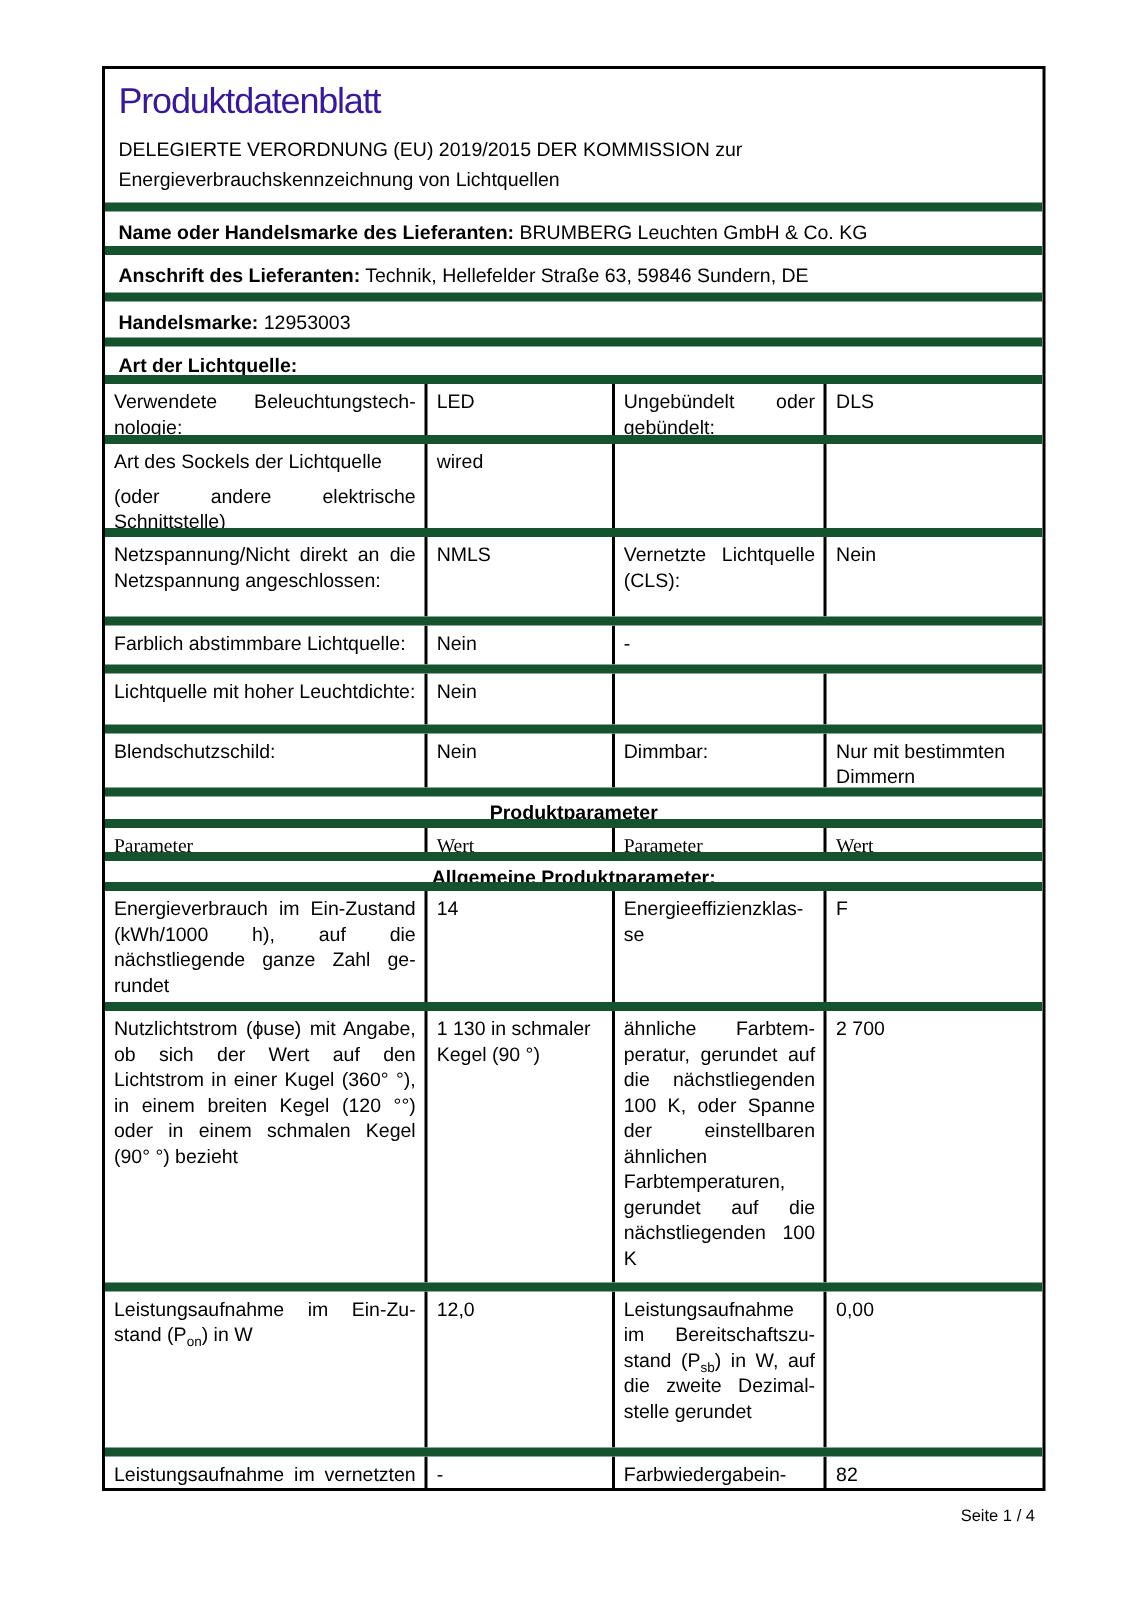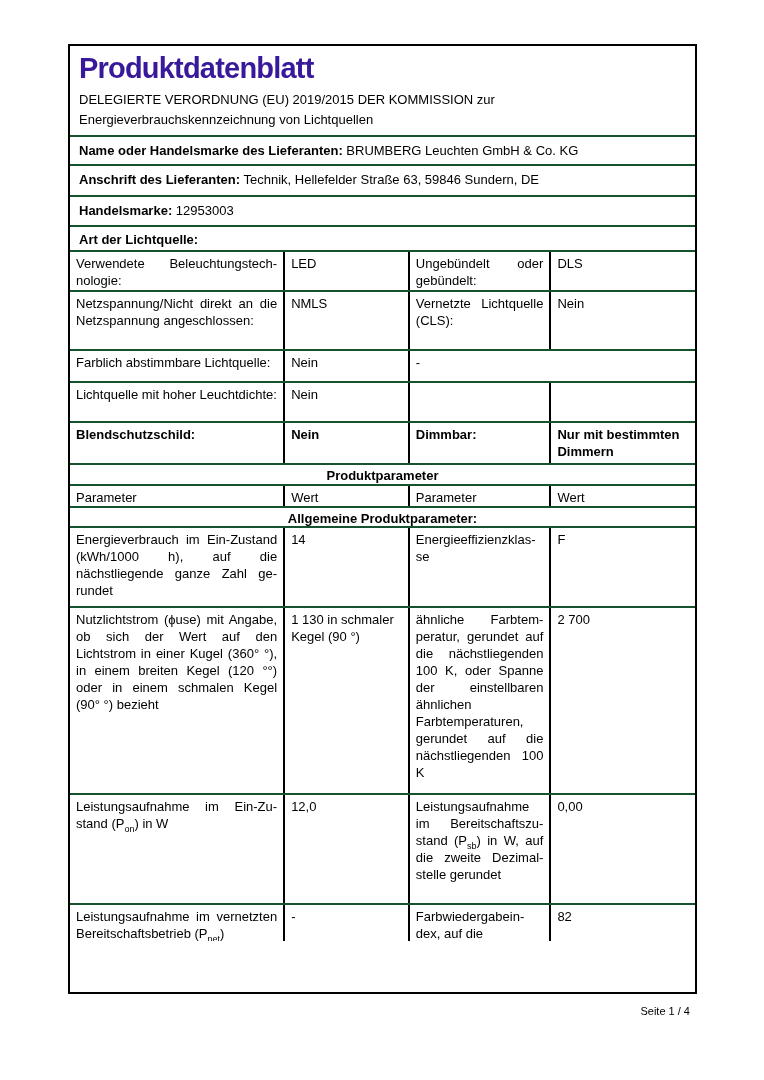--- a/index.html
+++ b/index.html
@@ -13,28 +13,28 @@
   .doc {
     position: absolute;
     left: 68px; top: 44px;
     width: 629px; height: 950px;
     border: 2px solid #000;
     box-sizing: border-box;
     overflow: hidden;
     background: #fff;
   }
   .sec { box-sizing: border-box; overflow: hidden; }
-  .sec + .sec, .row + .sec, .sec + .row, .row + .row { border-top: 2px solid #14532d; }
+  .sec + .sec, .row + .sec, .sec + .row, .row + .row { border-top: 6px solid #14532d; }
 
   
   .title-sec { height: 89px; padding: 5px 9px 0 9px; }
   .doc-title {
     margin: 0;
-    font-size: 29px;
-    font-weight: bold;
+    font-size: 24px;
+    font-weight: normal;
     letter-spacing: -0.8px;
     color: #38189b;
     line-height: 34px;
   }
   .doc-subtitle {
     margin: 5px 0 0 0;
     font-size: 13px;
     line-height: 20px;
   }
 
@@ -65,25 +65,25 @@
   .cell.v { text-align: left; }
   .cell .para2 { margin-top: 6px; }
   sub { font-size: 9px; line-height: 0; }
 
   
   .r1 { height: 40px; }
   .r2 { height: 62px; }
   .r3 { height: 59px; }
   .r4 { height: 32px; }
   .r5 { height: 40px; }
-  .r6 { height: 42px; font-weight: bold; }
+  .r6 { height: 42px; }
 
   .band { font-size: 13px; line-height: 17px; text-align: center; font-weight: bold; padding: 2px 2px; }
   .h-pp  { height: 21px; }
-  .h-cols{ height: 22px; }
+  .h-cols{ height: 22px; font-family: Liberation Serif, serif; }
   .h-all { height: 20px; }
   .colhead .cell { font-weight: normal; text-align: left; }
 
   .e1 { height: 80px; }
   .e2 { height: 187px; }
   .e3 { height: 110px; }
   .e4 { height: 38px; border-bottom: 0; }
 
   .page-footer {
     position: absolute;
@@ -119,20 +119,29 @@
   <div class="sec kv h-art">
     <span class="lbl">Art der Lichtquelle:</span>
   </div>
 
   <div class="row r1">
     <div class="cell p">Verwendete Beleuchtungstech­nologie:</div>
     <div class="cell v">LED</div>
     <div class="cell p">Ungebündelt oder gebündelt:</div>
     <div class="cell v">DLS</div>
   </div>
+  <div class="row r2">
+    <div class="cell p">
+      <div>Art des Sockels der Lichtquelle</div>
+      <div class="para2">(oder andere elektrische Schnittstelle)</div>
+    </div>
+    <div class="cell v">wired</div>
+    <div class="cell p"></div>
+    <div class="cell v"></div>
+  </div>
   <div class="row r3">
     <div class="cell p">Netzspannung/Nicht direkt an die Netzspannung angeschlos­sen:</div>
     <div class="cell v">NMLS</div>
     <div class="cell p">Vernetzte Lichtquel­le (CLS):</div>
     <div class="cell v">Nein</div>
   </div>
   <div class="row r4">
     <div class="cell p">Farblich abstimmbare Licht­quelle:</div>
     <div class="cell v">Nein</div>
     <div class="cell v">-</div>

